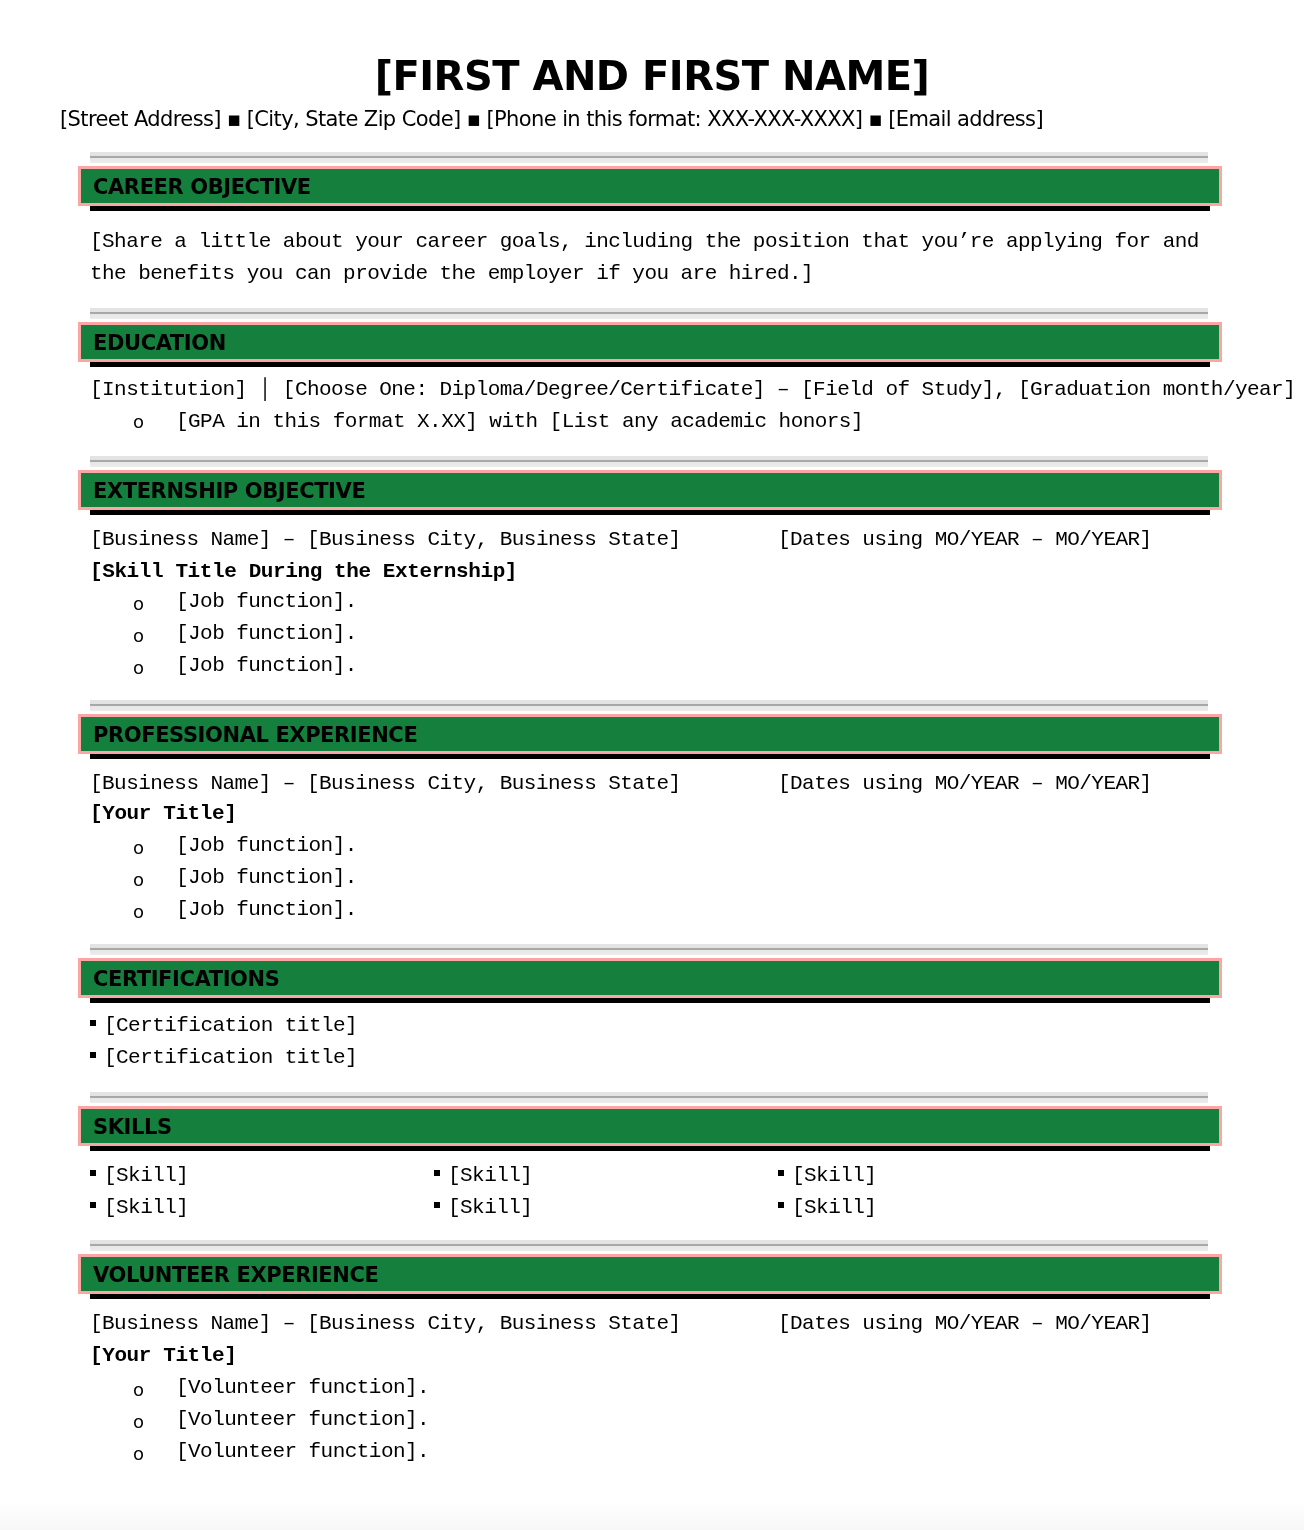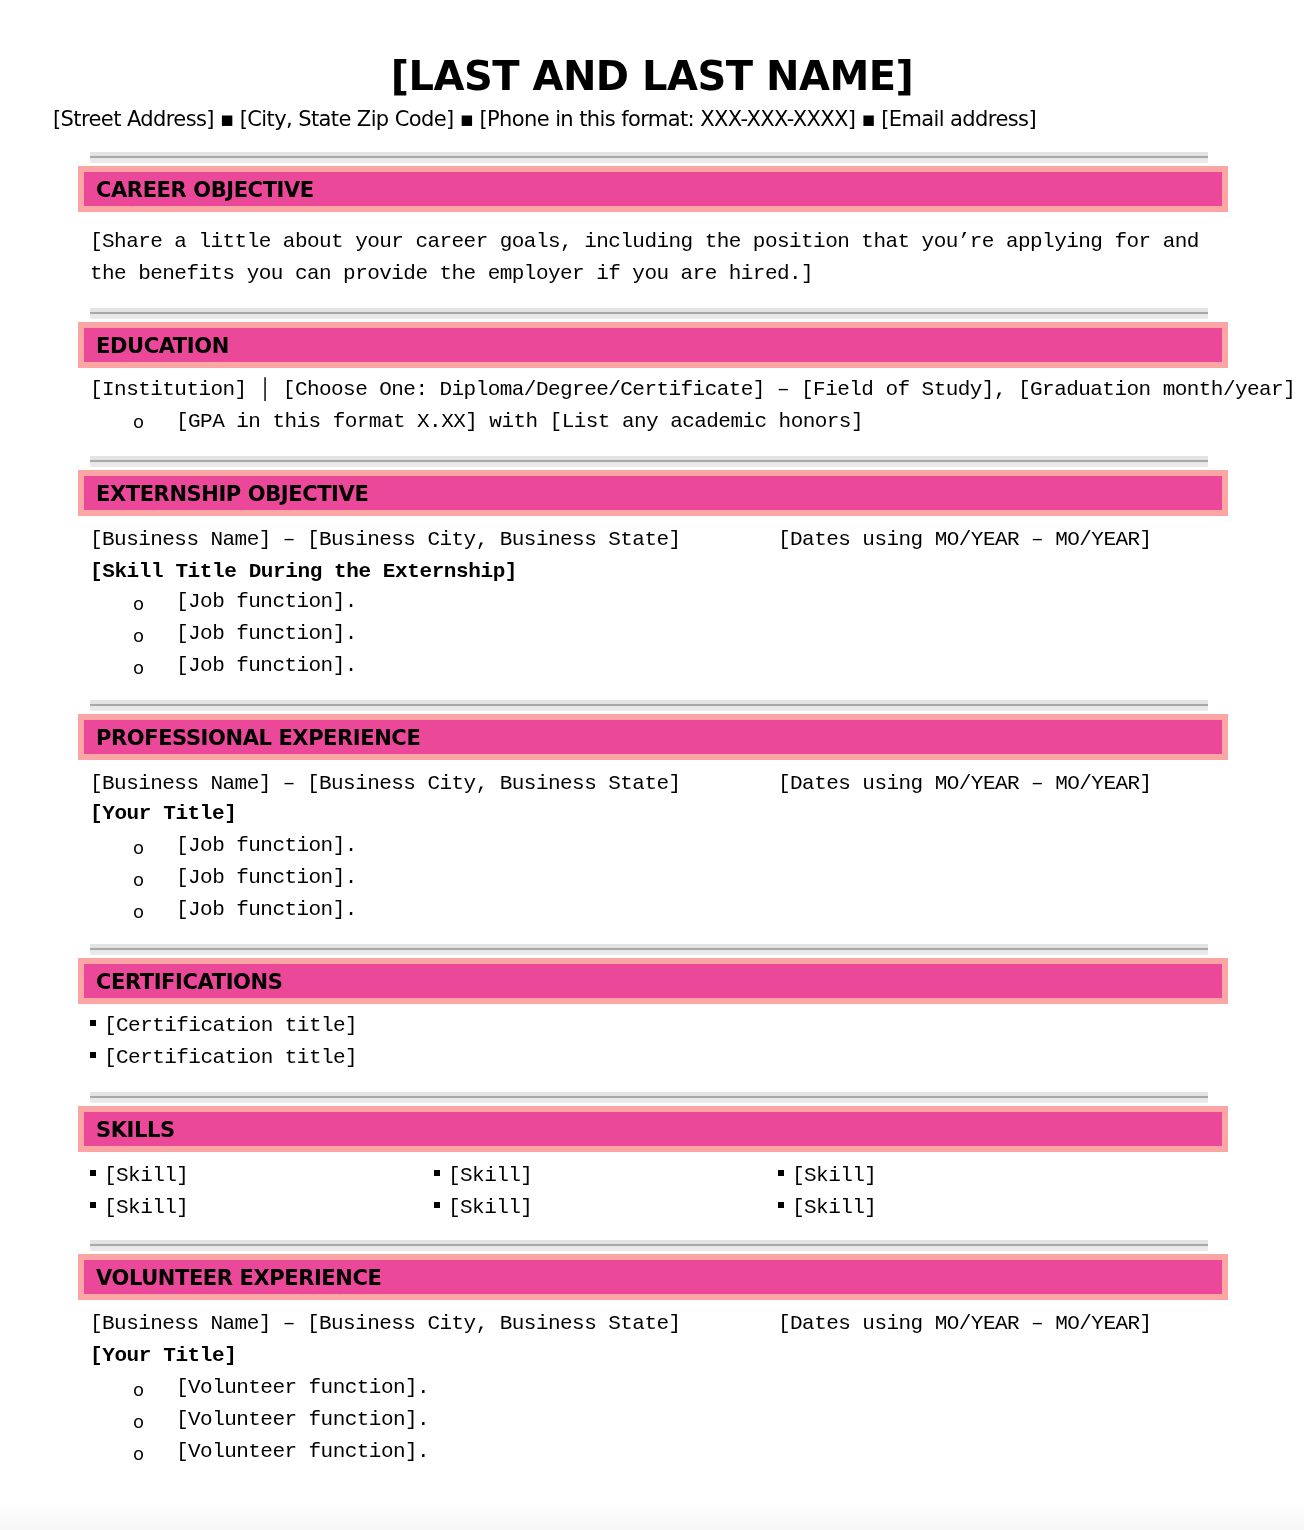--- a/index.html
+++ b/index.html
@@ -9,53 +9,53 @@
     background: linear-gradient(to bottom, #ffffff 0, #ffffff 1500px, #f7f7f7 1530px);
   }
   .page { position: absolute; left: 0; top: 0; width: 1304px; height: 1530px; }
 
   .name {
     position: absolute; left: 0; width: 1304px; top: 50px; text-align: center;
     font-family: "DejaVu Sans", sans-serif; font-weight: bold; font-size: 40px;
     letter-spacing: -0.5px; line-height: 52px;
   }
   .contact {
-    position: absolute; left: 5px; width: 1079px; top: 104px; text-align: center;
+    position: absolute; left: 12px; width: 1079px; top: 104px; text-align: center;
     font-size: 21px; line-height: 30px; letter-spacing: -0.6px;
   }
 
   .sec-head { position: absolute; left: 0; width: 1304px; height: 66px; }
   .sec-head .rule {
     position: absolute; left: 90px; width: 1118px; top: 0; height: 11px;
     background: linear-gradient(to bottom, #e3e3e3 0, #e3e3e3 4px, #a8a8a8 4px, #a8a8a8 6px, #e6e6e6 6px, #ececec 11px);
   }
   .sec-head .bar {
     position: absolute; left: 90px; width: 1120px; top: 50px; height: 9px; background: #000;
   }
   .sec-head .box {
     position: absolute; left: 78px; width: 1138px; top: 14px; height: 34px;
-    border: 6px solid #fca5a5; background: #ec4899;
+    border: 3px solid #fca5a5; background: #15803d;
   }
   .sec-head .title {
     position: absolute; left: 12px; top: 4px; font-weight: bold; font-size: 21px;
     line-height: 28px; letter-spacing: -0.4px;
   }
 
   .txt { position: absolute; font-size: 21px; line-height: 32px; letter-spacing: -0.55px; white-space: nowrap; font-family: Liberation Mono, monospace; }
   .bold { font-weight: bold; letter-spacing: -0.4px; }
   .wrap { white-space: normal; width: 1125px; }
   .bullet-o { position: absolute; font-size: 18px; line-height: 32px; }
   .sq { display: inline-block; width: 6px; height: 6px; background: #000; vertical-align: middle; margin-right: 8px; position: relative; top: -2px; }
 </style>
 </head>
 <body>
 
 <div class="page">
 
-  <div class="name">[LAST AND LAST NAME]</div>
+  <div class="name">[FIRST AND FIRST NAME]</div>
   <div class="contact">[Street Address] ▪ [City, State Zip Code] ▪ [Phone in this format: XXX-XXX-XXXX] ▪ [Email address]</div>
 
   <div class="sec-head" style="top:152px;">
     <div class="rule"></div>
     <div class="bar"></div>
     <div class="box">
       <div class="title">CAREER OBJECTIVE</div>
     </div>
   </div>
   <div class="txt wrap" style="left:90px; top:226px;">[Share a little about your career goals, including the position that you’re applying for and the benefits you can provide the employer if you are hired.]</div>

